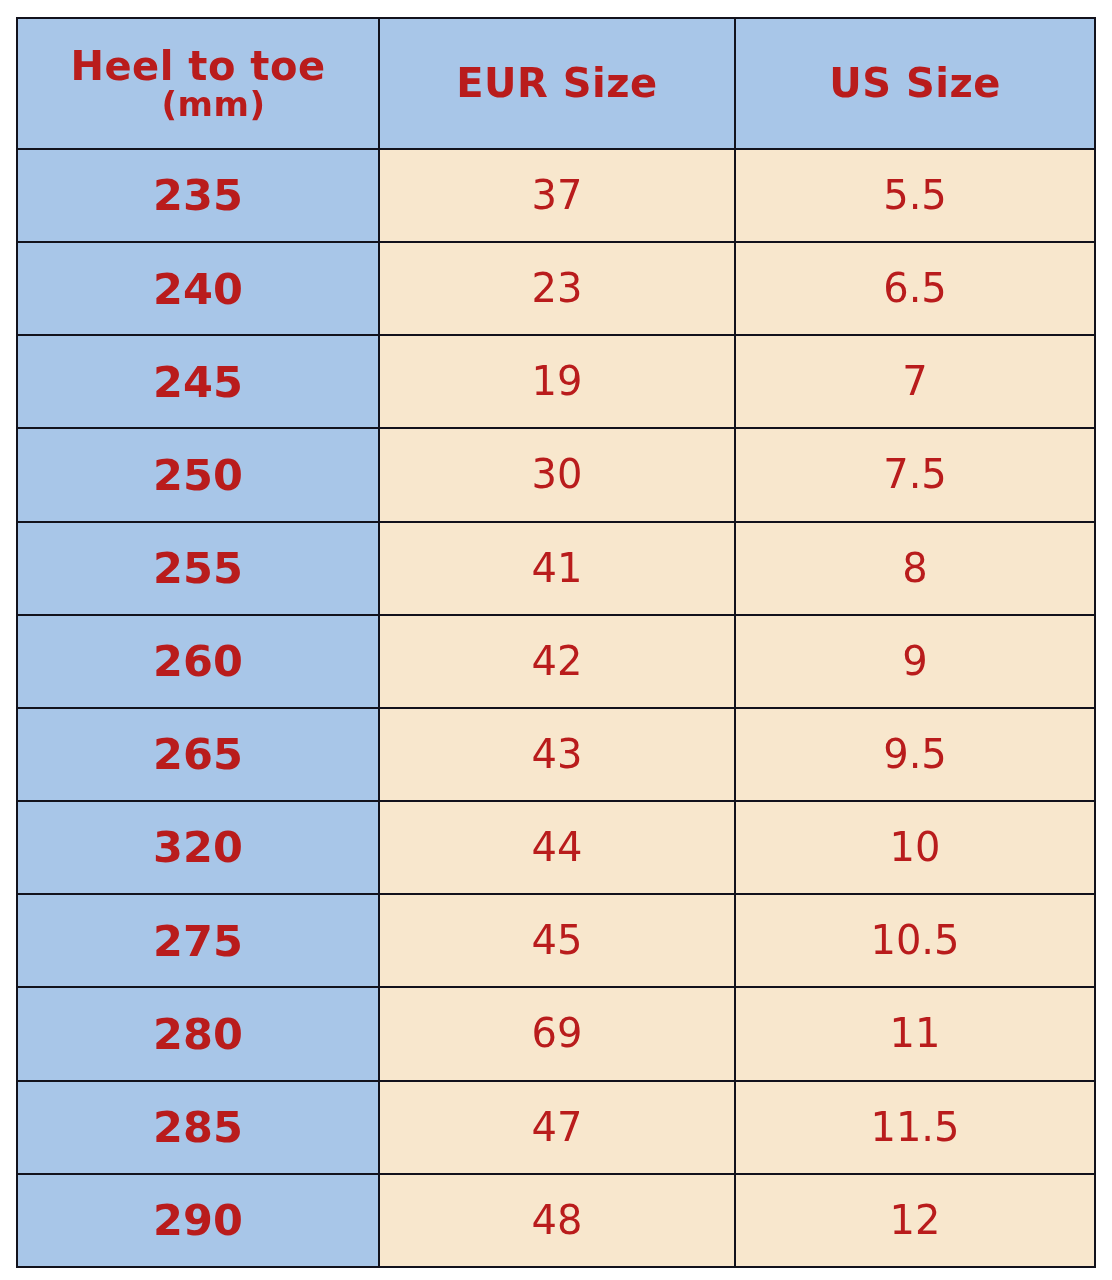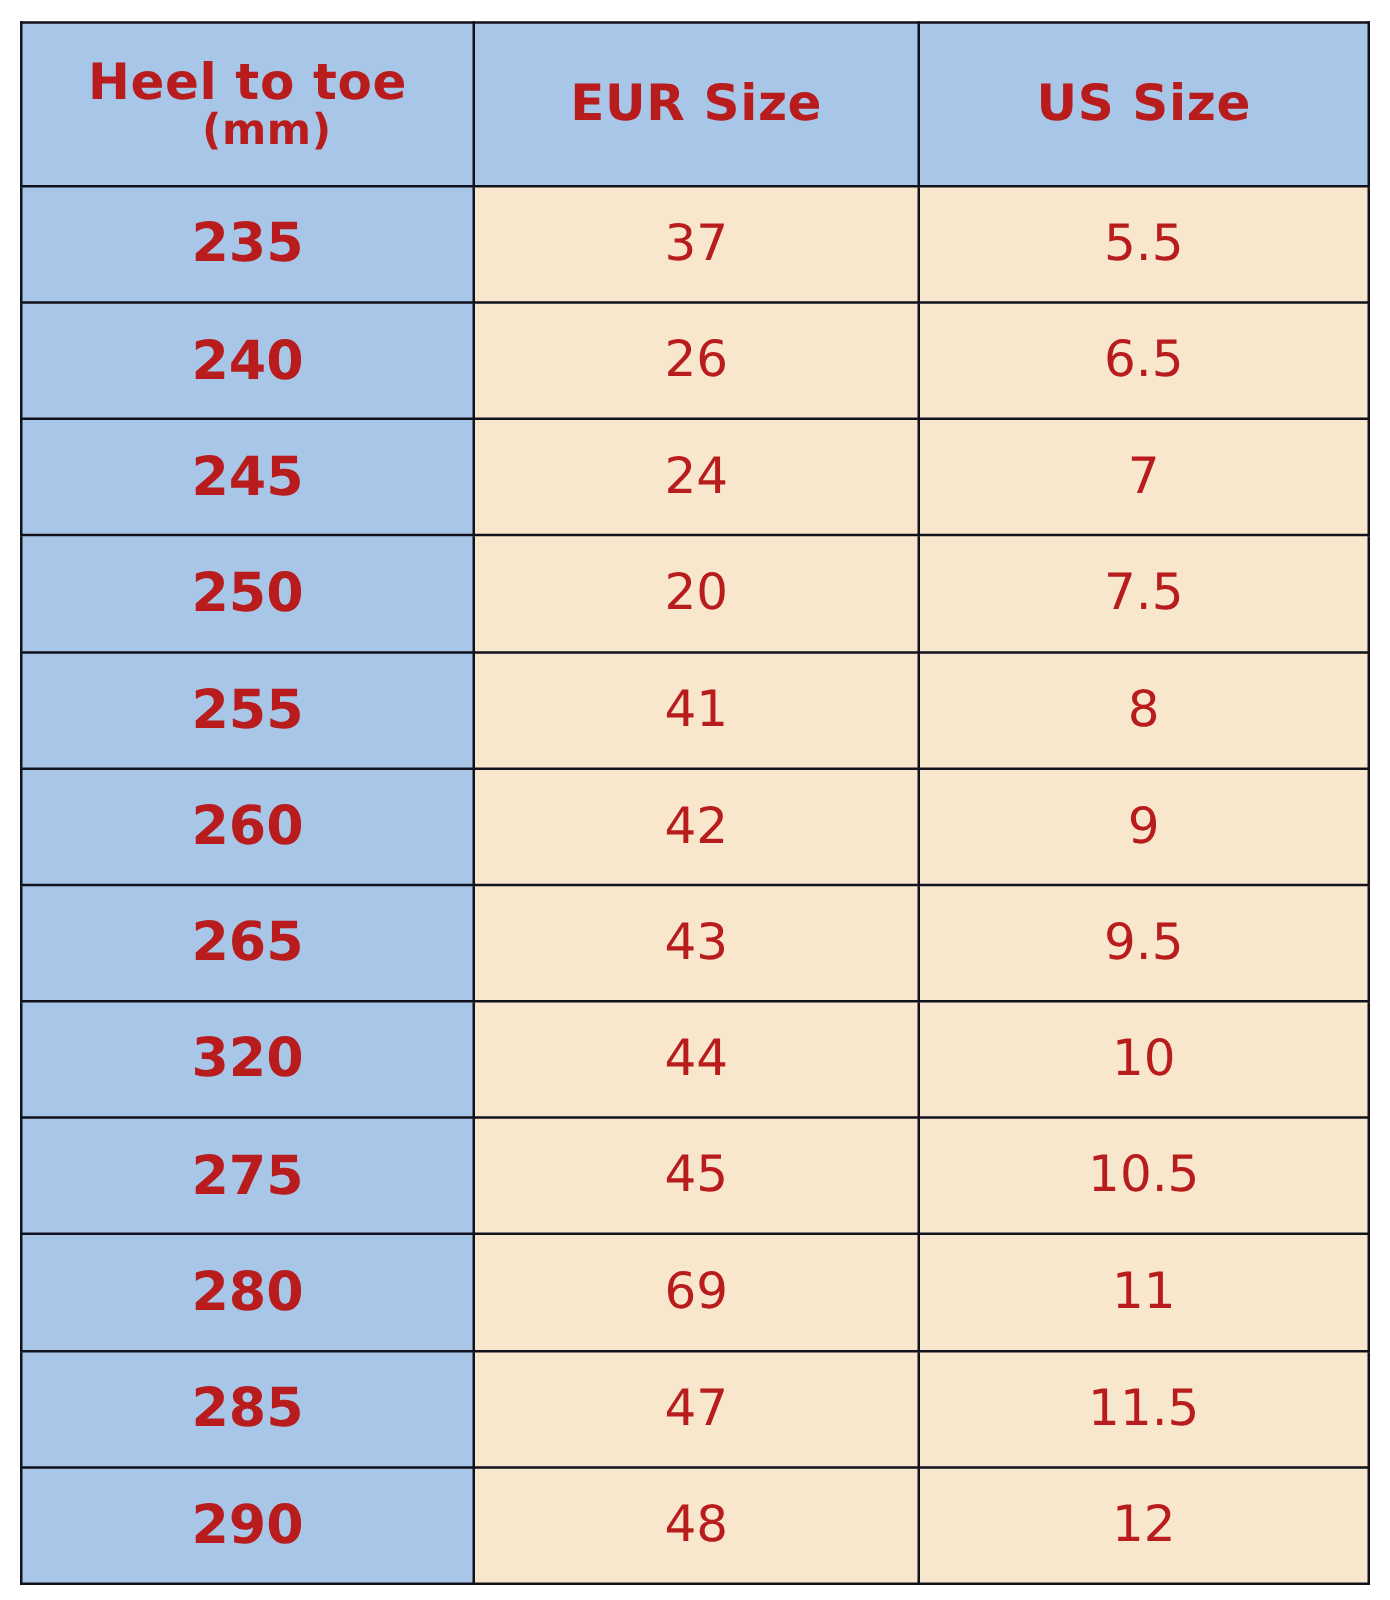--- a/index.html
+++ b/index.html
@@ -113,31 +113,31 @@
     </thead>
 
     <tbody id="table-body">
         <tr>
           <td class="col-measure">235</td>
           <td class="col-eur">37</td>
           <td class="col-us">5.5</td>
         </tr>
         <tr>
           <td class="col-measure">240</td>
-          <td class="col-eur">26</td>
+          <td class="col-eur">23</td>
           <td class="col-us">6.5</td>
         </tr>
         <tr>
           <td class="col-measure">245</td>
-          <td class="col-eur">24</td>
+          <td class="col-eur">19</td>
           <td class="col-us">7</td>
         </tr>
         <tr>
           <td class="col-measure">250</td>
-          <td class="col-eur">20</td>
+          <td class="col-eur">30</td>
           <td class="col-us">7.5</td>
         </tr>
         <tr>
           <td class="col-measure">255</td>
           <td class="col-eur">41</td>
           <td class="col-us">8</td>
         </tr>
         <tr>
           <td class="col-measure">260</td>
           <td class="col-eur">42</td>

